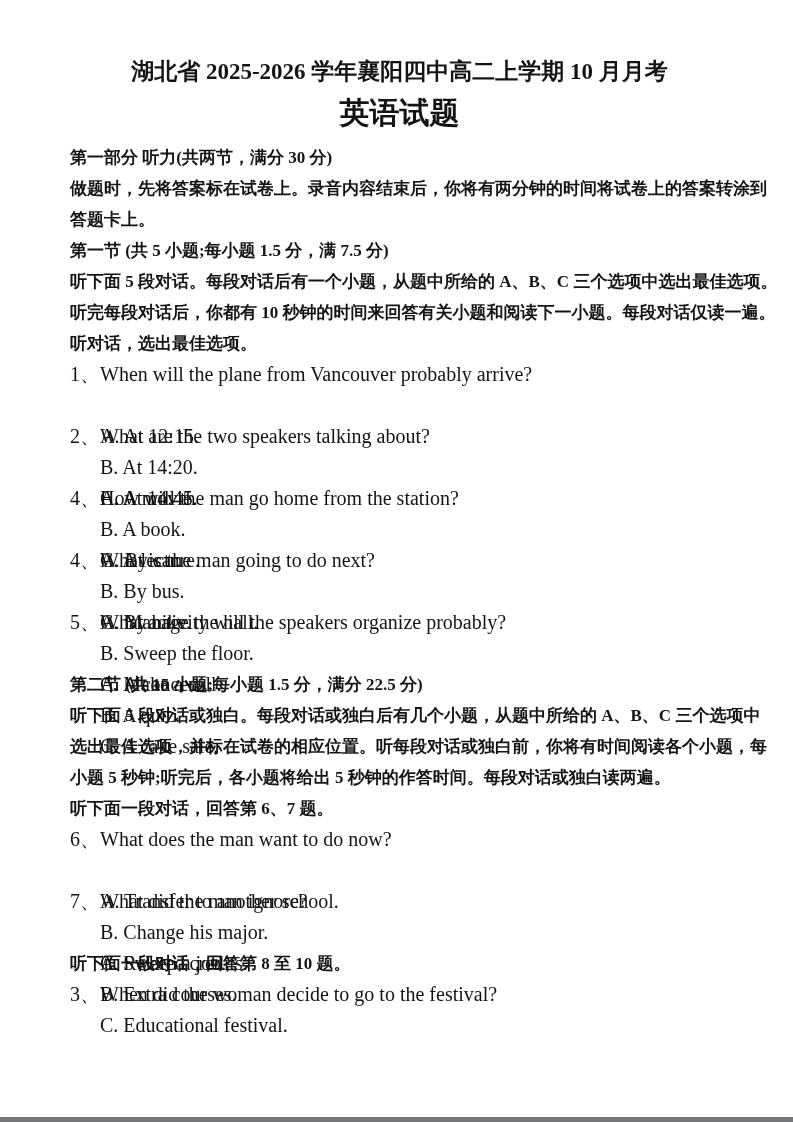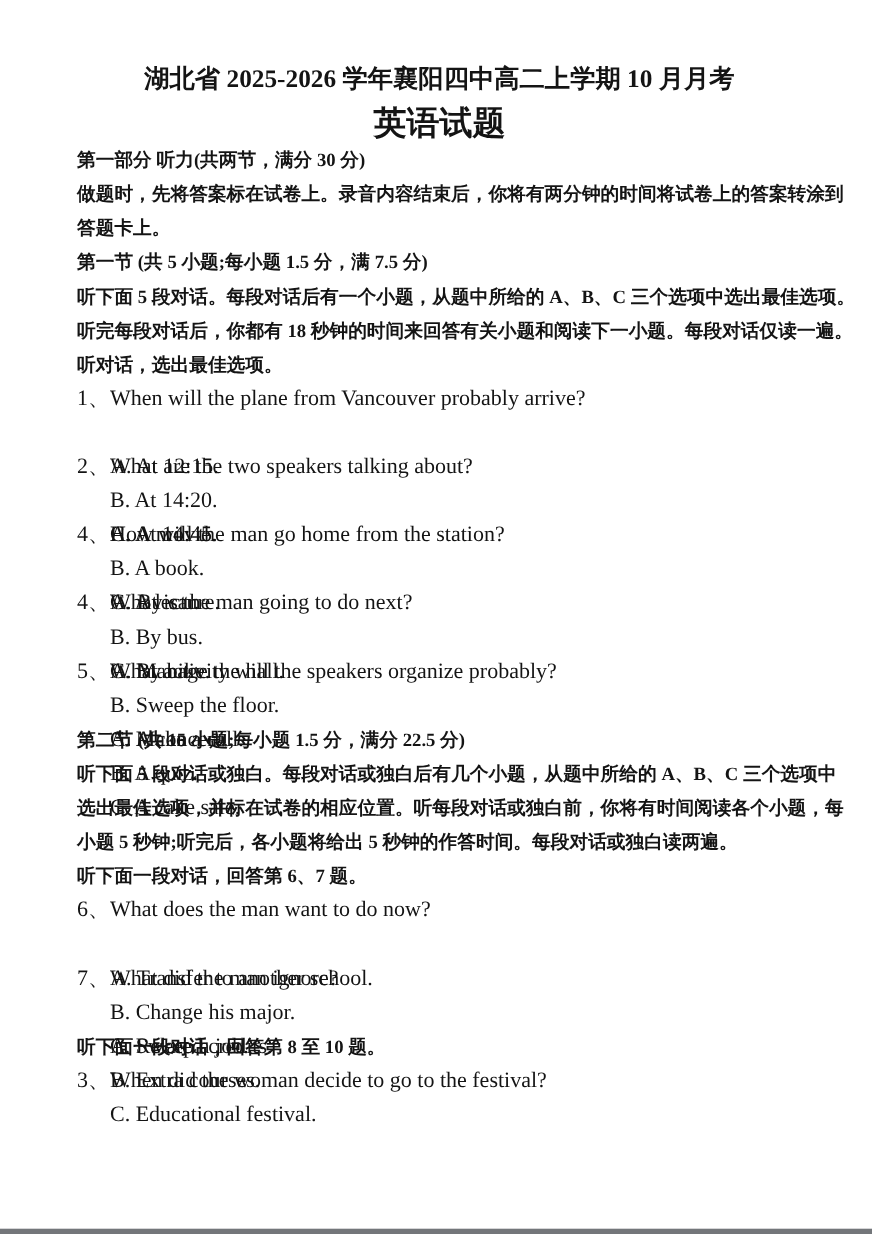--- a/index.html
+++ b/index.html
@@ -25,21 +25,21 @@
     white-space:pre;
   }
   .subtitle {
     margin:10px 0 0 0;
     text-align:center;
     font-size:30px;
     font-weight:700;
     line-height:30px;
     white-space:pre;
   }
-  .content { margin-top:2px; }
+  .content { margin-top:14px; }
   .line {
     height:31px;
     line-height:31px;
     white-space:pre;
     overflow:visible;
   }
   .cn { font-size:17px; font-weight:700; }
   .en { font-size:20px; font-weight:400; }
   .opts .opt {
     display:inline-block;
@@ -65,21 +65,21 @@
   <div class="content">
 
     <div class="line cn">第一部分 听力(共两节，满分 30 分)</div>
 
     <div class="line cn">做题时，先将答案标在试卷上。录音内容结束后，你将有两分钟的时间将试卷上的答案转涂到</div>
     <div class="line cn">答题卡上。</div>
 
     <div class="line cn">第一节 (共 5 小题;每小题 1.5 分，满 7.5 分)</div>
 
     <div class="line cn">听下面 5 段对话。每段对话后有一个小题，从题中所给的 A、B、C 三个选项中选出最佳选项。</div>
-    <div class="line cn">听完每段对话后，你都有 18 秒钟的时间来回答有关小题和阅读下一小题。每段对话仅读一遍。</div>
+    <div class="line cn">听完每段对话后，你都有 10 秒钟的时间来回答有关小题和阅读下一小题。每段对话仅读一遍。</div>
     <div class="line cn">听对话，选出最佳选项。</div>
 
     <div class="line en">1、When will the plane from Vancouver probably arrive?</div>
     <div class="line en opts">
       <span class="opt">A. At 12:15.</span>
       <span class="opt">B. At 14:20.</span>
       <span class="opt">C. At 14:45.</span>
     </div>
 
     <div class="line en">2、What are the two speakers talking about?</div>

